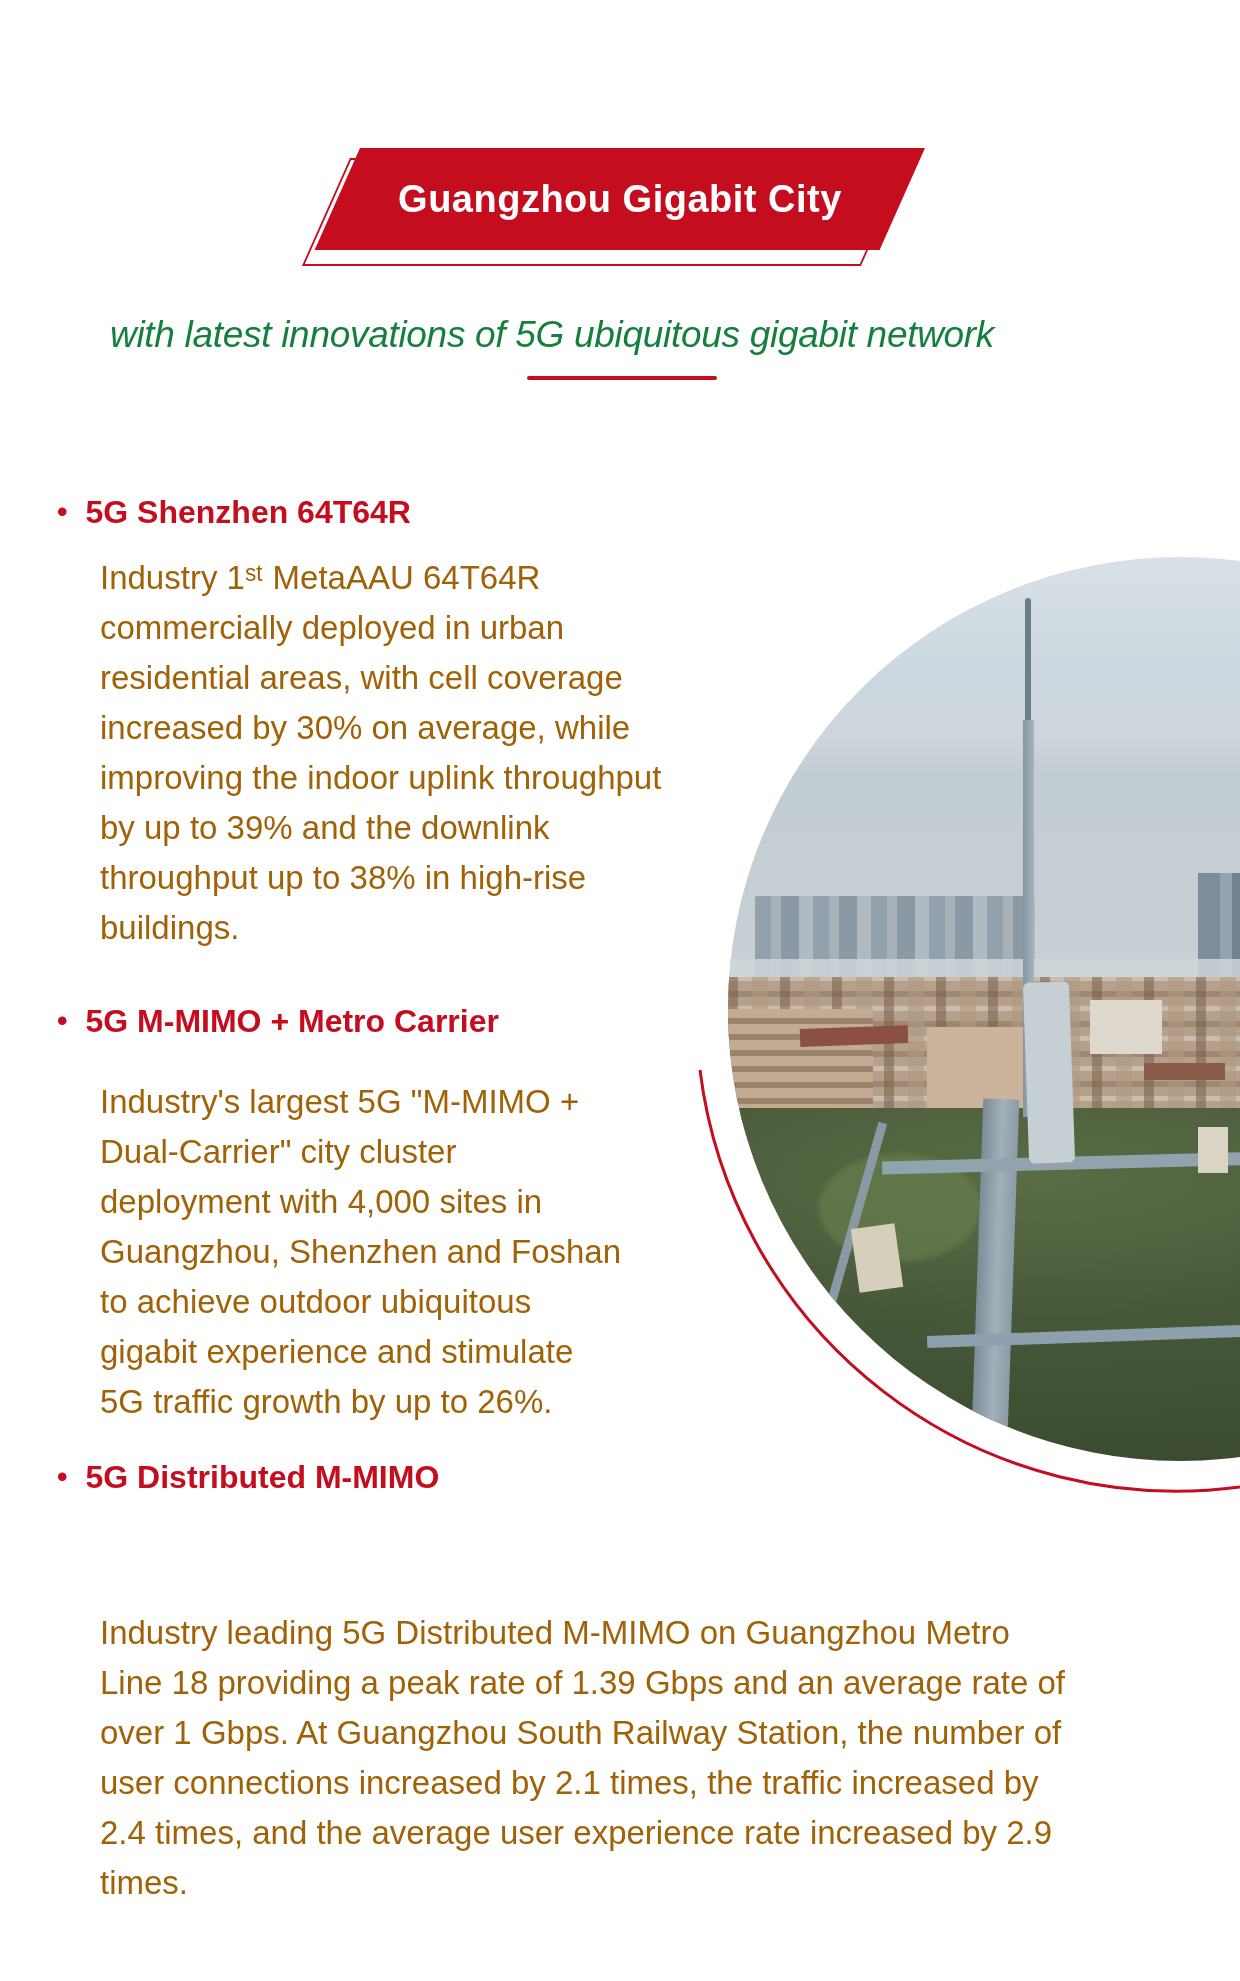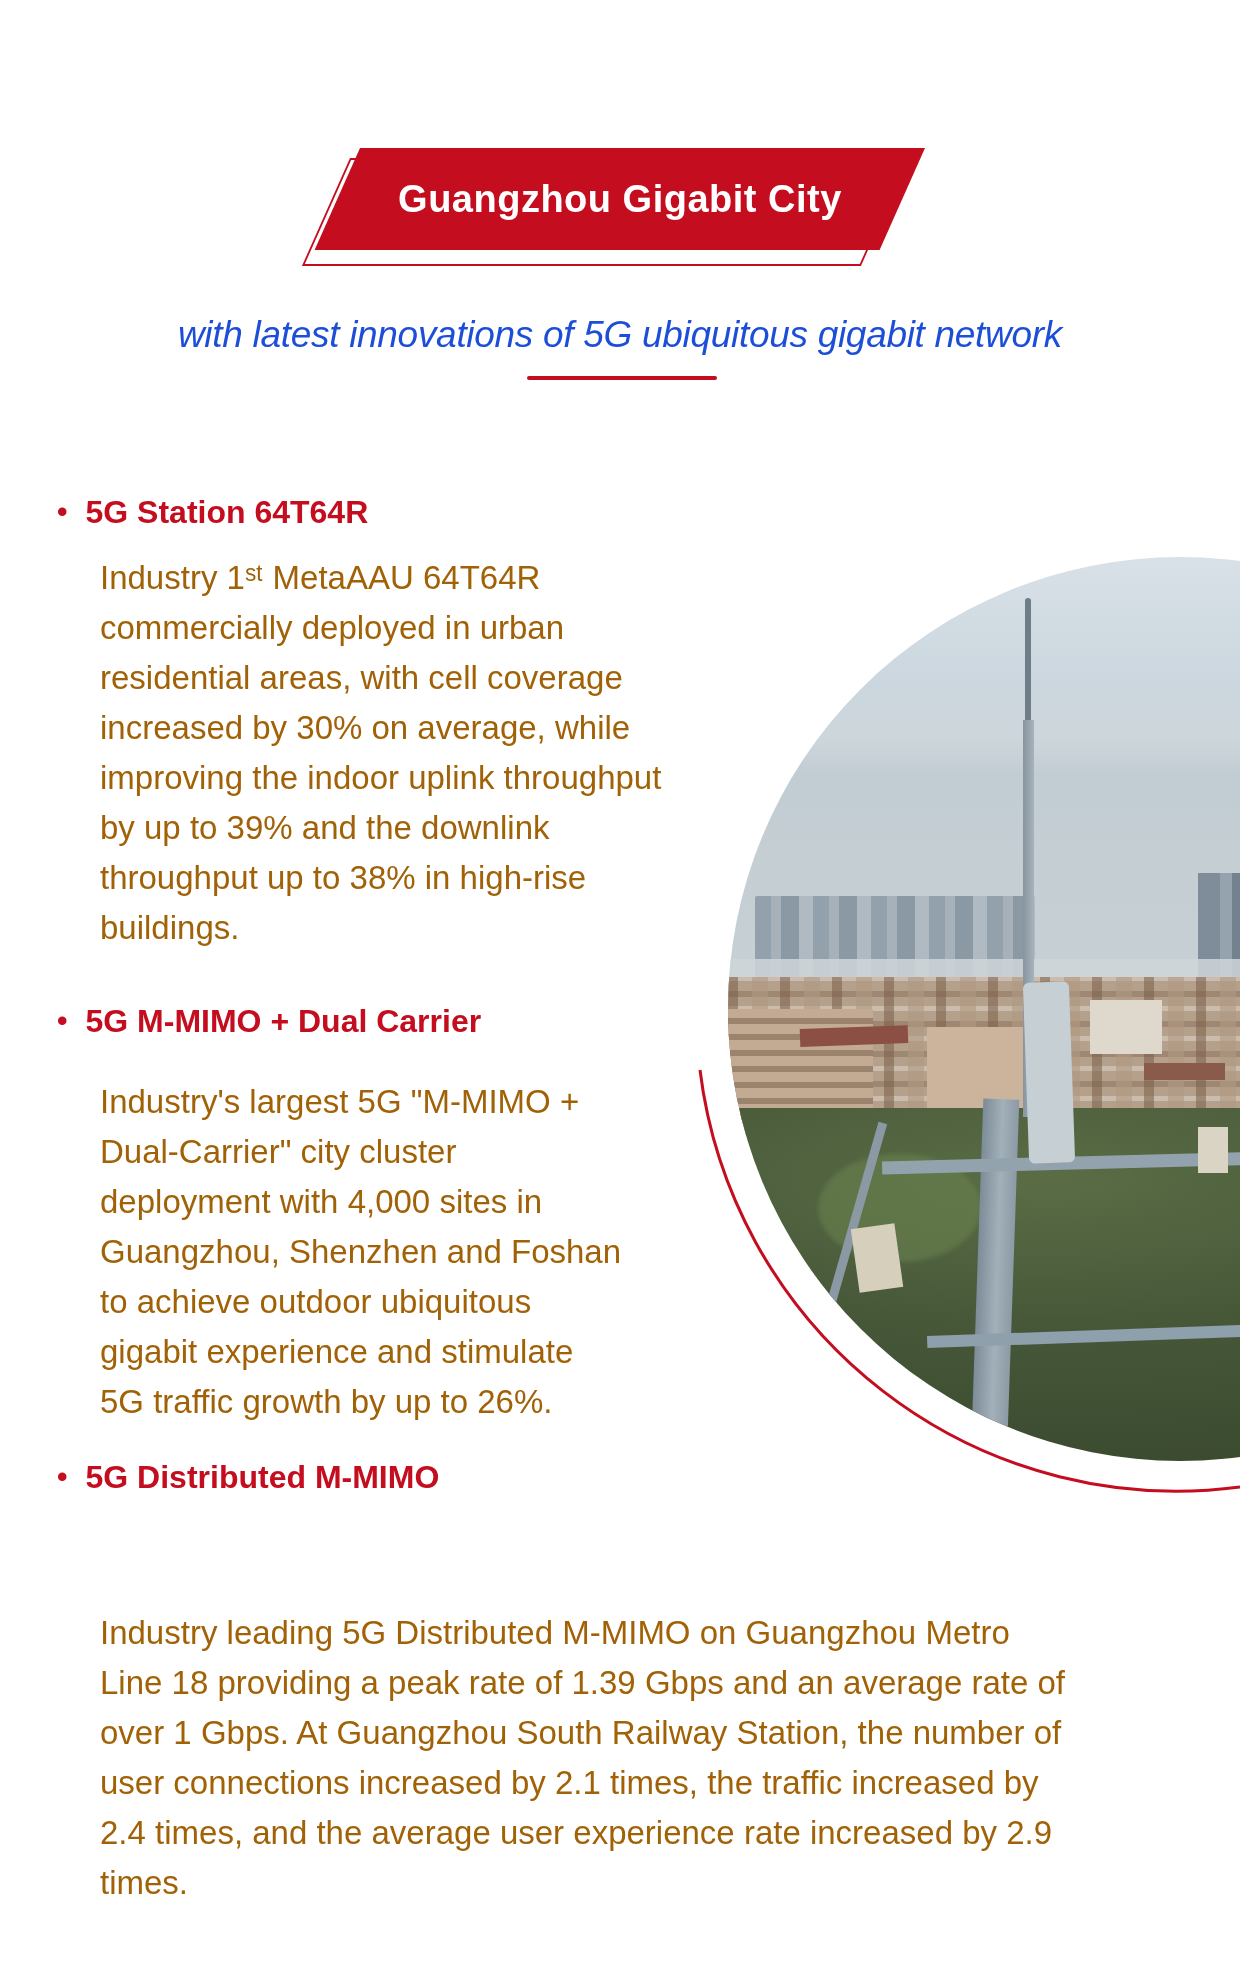--- a/index.html
+++ b/index.html
@@ -48,22 +48,22 @@
 
   
   .banner-outline{position:absolute;left:350px;top:158px;width:555px;height:104px;
     border:2px solid #c40d1e;transform:skewX(-24deg);transform-origin:0 0;background:transparent;}
   .banner{position:absolute;left:360px;top:148px;width:565px;height:102px;background:#c40d1e;
     transform:skewX(-24deg);transform-origin:0 0;display:flex;align-items:center;justify-content:center;}
   .banner-label{display:block;transform:skewX(24deg);color:#ffffff;font-weight:bold;
     font-size:38px;letter-spacing:.5px;white-space:nowrap;}
 
   
-  .subtitle{position:absolute;left:110px;top:312px;width:1020px;text-align:center;
-    font-style:italic;font-size:37px;line-height:46px;color:#1d4ed8;letter-spacing:-.3px;}
+  .subtitle{position:absolute;left:110px;top:312px;width:1020px;text-align:left;
+    font-style:italic;font-size:37px;line-height:46px;color:#15803d;letter-spacing:-.3px;}
   .subtitle-underline{position:absolute;left:527px;top:376px;width:190px;height:4px;
     background:#c40d1e;border-radius:2px;}
 
   
   .sec-heading{position:absolute;display:flex;align-items:center;gap:18px;
     color:#c40d1e;font-weight:bold;font-size:32px;white-space:nowrap;}
   .bullet{font-size:30px;line-height:1;position:relative;top:-1px;}
   .sec-body{position:absolute;font-size:33px;line-height:50px;color:#a16207;white-space:pre-line;}
 
   .sec1-h{left:57px;top:494px;}
@@ -113,34 +113,34 @@
   <div class="banner-outline"></div>
   <div class="banner">
     <span class="banner-label">Guangzhou Gigabit City</span>
   </div>
 
   <div class="subtitle">with latest innovations of 5G ubiquitous gigabit network</div>
   <div class="subtitle-underline"></div>
 
   <div class="sec-heading sec1-h">
     <span class="bullet">•</span>
-    <span>5G Station 64T64R</span>
+    <span>5G Shenzhen 64T64R</span>
   </div>
   <div class="sec-body sec1-b">Industry 1ˢᵗ  MetaAAU 64T64R
 commercially deployed in urban
 residential areas, with cell coverage
 increased by 30% on average, while
 improving the indoor uplink throughput
 by up to 39% and the downlink
 throughput up to 38% in high-rise
 buildings.</div>
 
   <div class="sec-heading sec2-h">
     <span class="bullet">•</span>
-    <span>5G M-MIMO + Dual Carrier</span>
+    <span>5G M-MIMO + Metro Carrier</span>
   </div>
   <div class="sec-body sec2-b">Industry's largest 5G "M-MIMO +
 Dual-Carrier"  city cluster
 deployment with 4,000 sites in
 Guangzhou, Shenzhen and Foshan
 to achieve outdoor ubiquitous
 gigabit experience and stimulate
 5G traffic growth by up to 26%.</div>
 
   <div class="sec-heading sec3-h">

